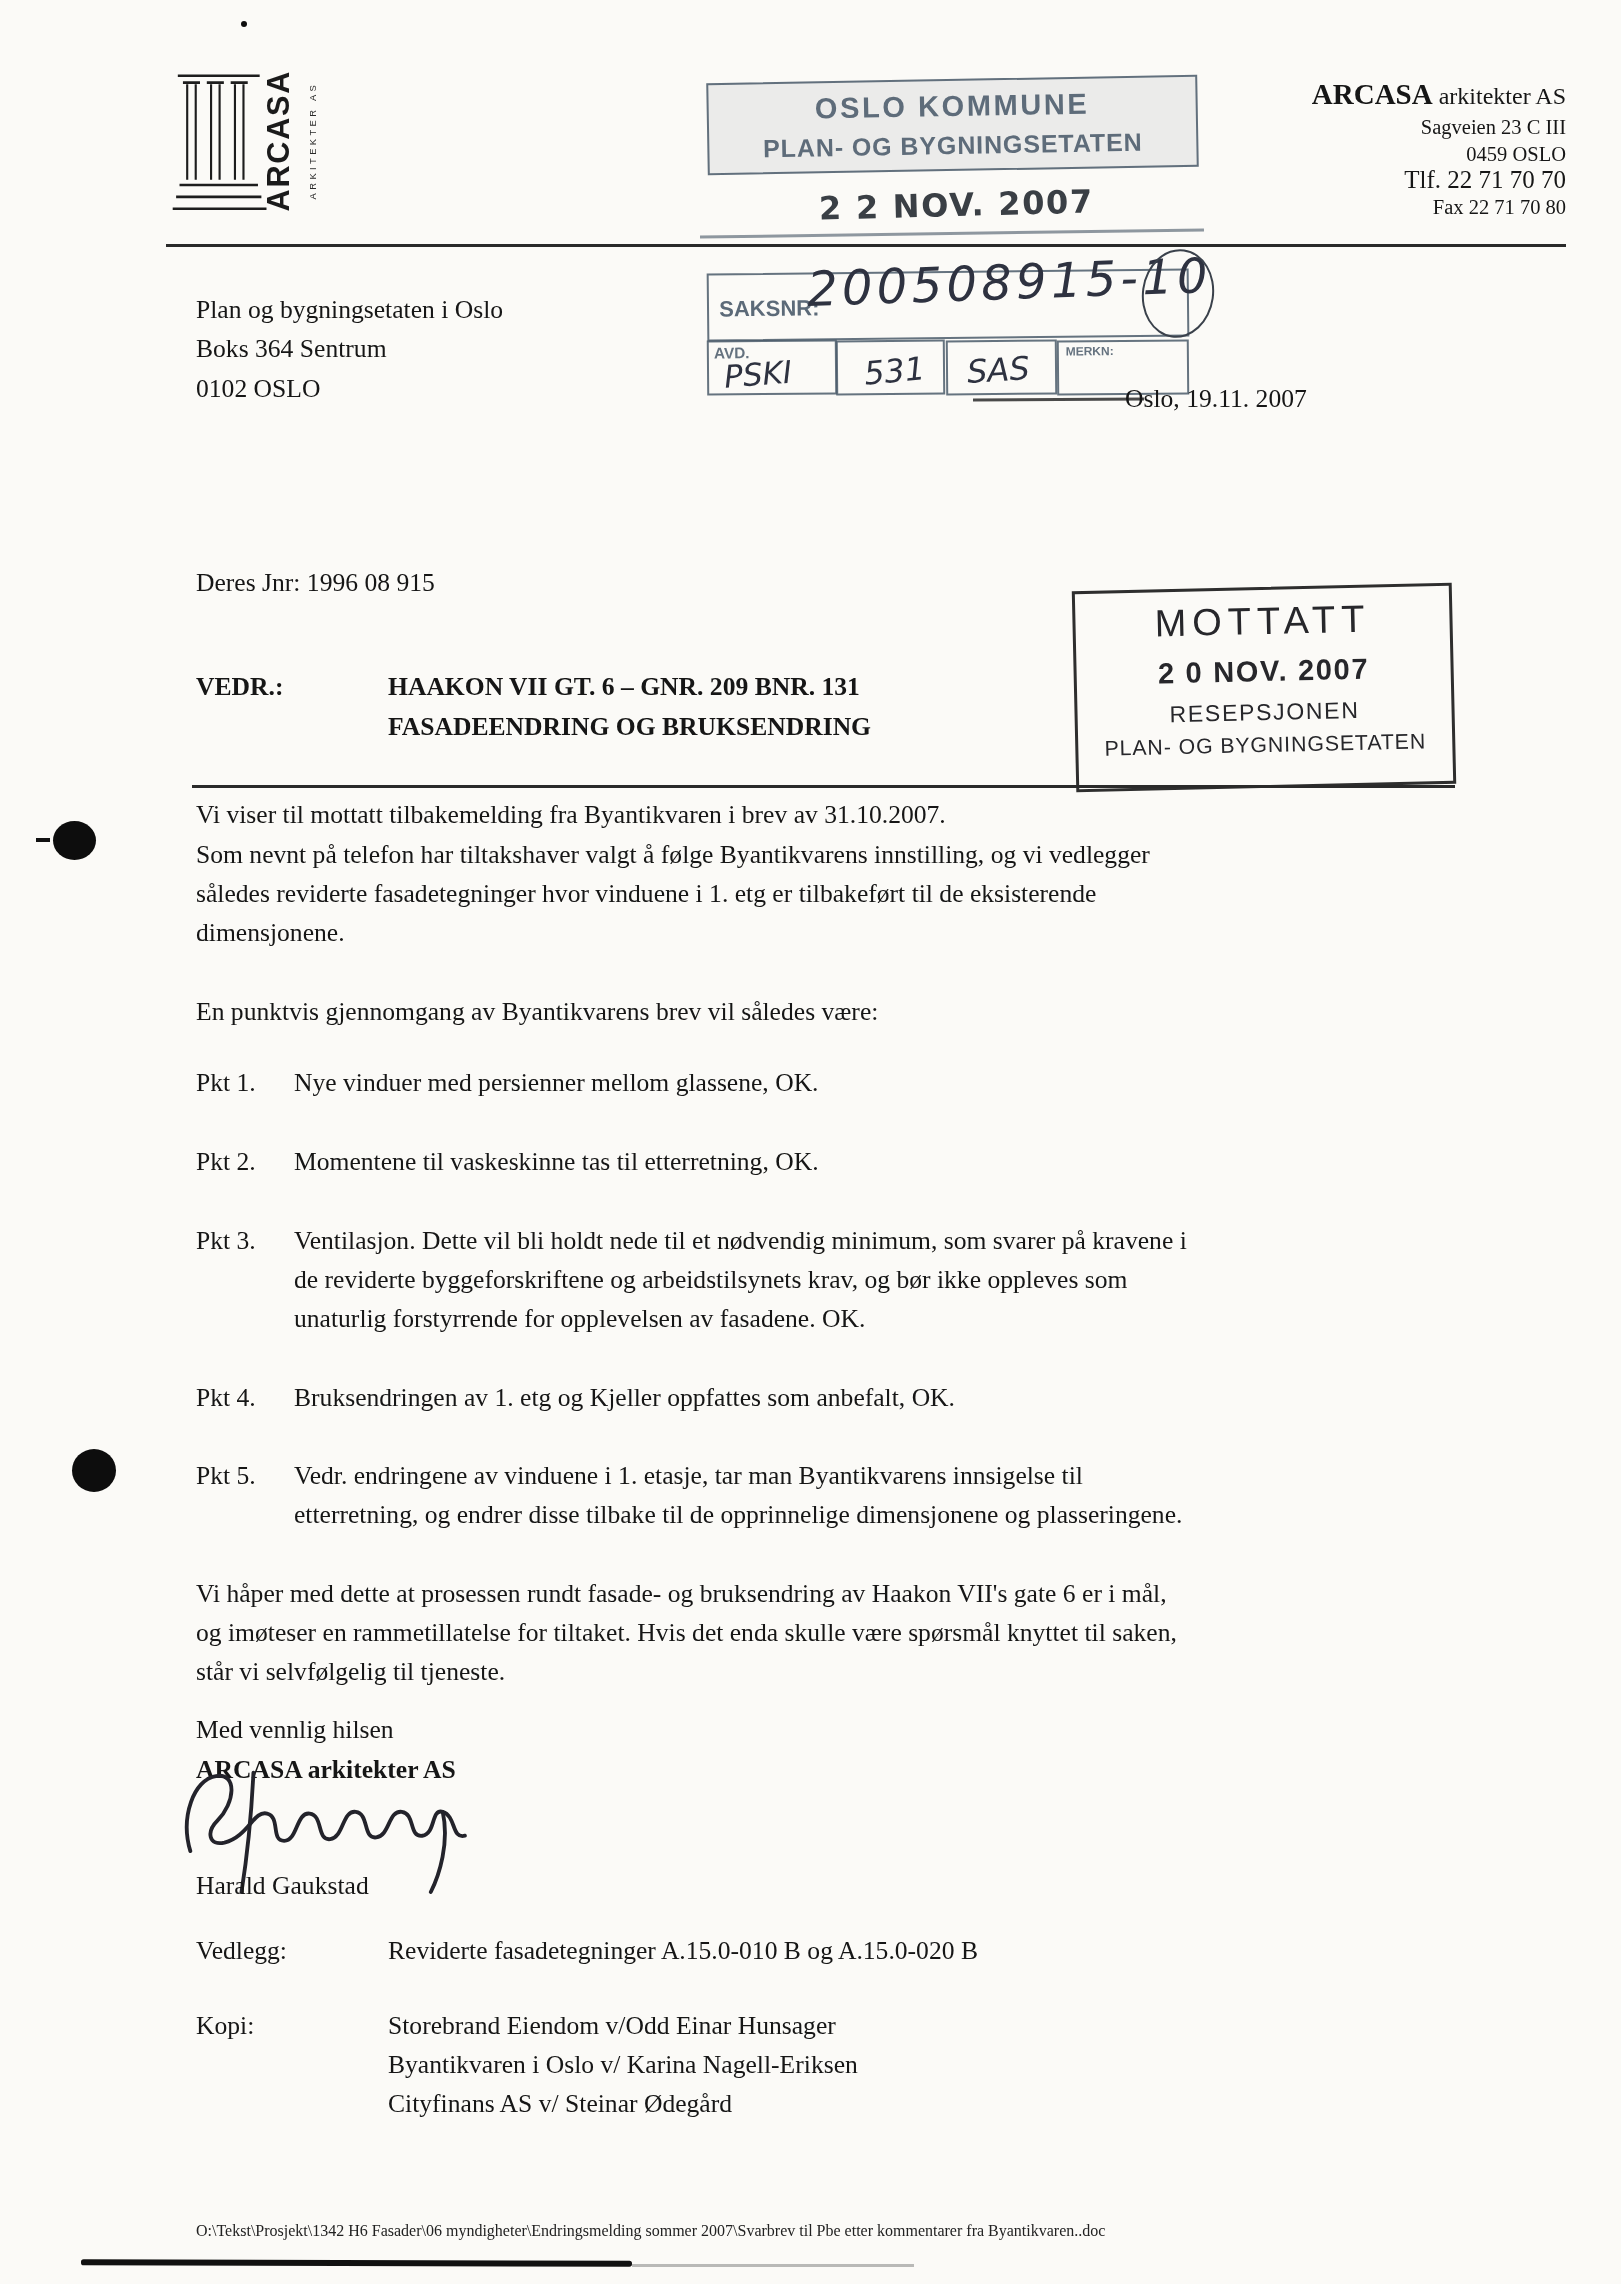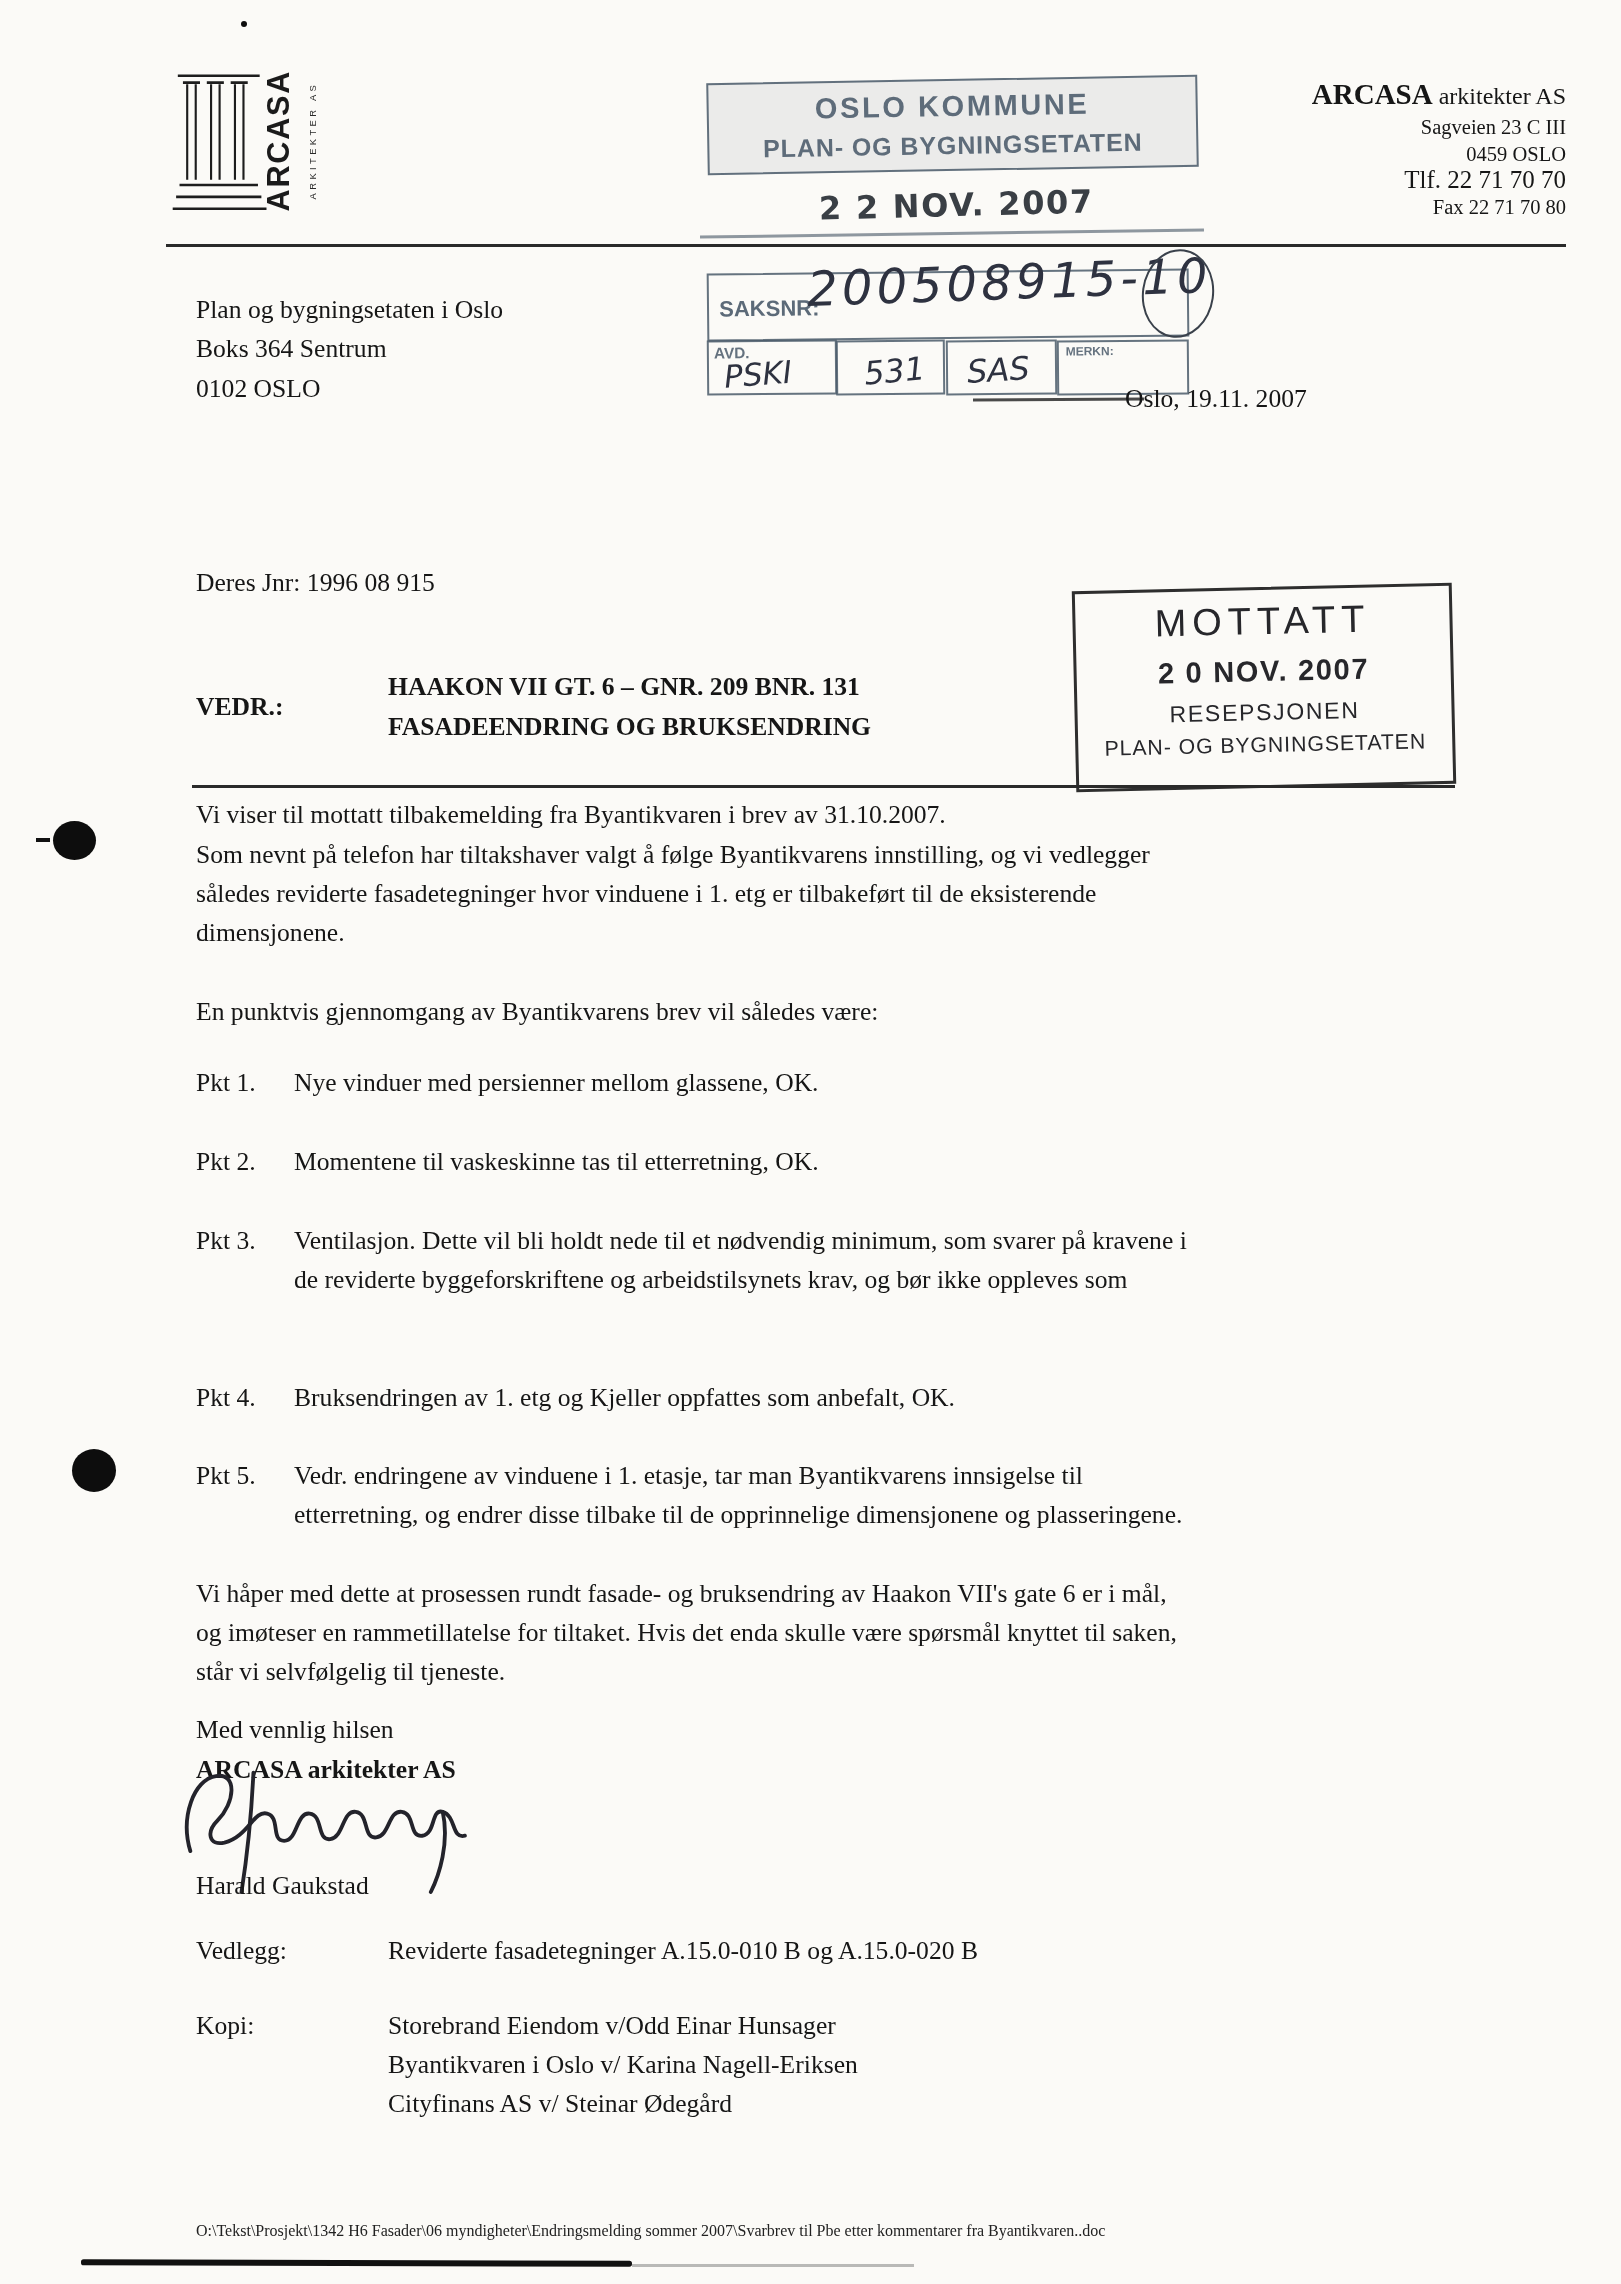--- a/index.html
+++ b/index.html
@@ -80,21 +80,21 @@
   <div class="t" style="left:196px;top:329px;">Boks 364 Sentrum</div>
   <div class="t" style="left:196px;top:369px;">0102 OSLO</div>
 
   <div class="rule" style="left:973px;top:398px;width:171px;height:2.6px;background:#4a4a4a;transform:rotate(-0.4deg);"></div>
   <div class="t" style="left:1125px;top:379px;">
     <span>Oslo,</span><span> 19.11. 2007</span>
   </div>
 
   <div class="t" style="left:196px;top:563px;">Deres Jnr: 1996 08 915</div>
 
-  <div class="t b" style="left:196px;top:667px;margin-top:20px;">VEDR.:</div>
+  <div class="t b" style="left:196px;top:667px;">VEDR.:</div>
   <div class="t b" style="left:388px;top:667px;">HAAKON VII GT. 6 – GNR. 209 BNR. 131</div>
   <div class="t b" style="left:388px;top:707px;">FASADEENDRING OG BRUKSENDRING</div>
 
   <div style="position:absolute;left:1074px;top:587px;width:380px;height:201px;border:3.4px solid #2e2e2e;box-sizing:border-box;transform:rotate(-1.3deg);">
     <div class="mott-line" style="top:10.2px;font-size:38px;letter-spacing:6px;font-weight:500;">MOTTATT</div>
     <div class="mott-line" style="top:65px;font-size:29px;font-weight:bold;letter-spacing:1.7px;">2 0 NOV. 2007</div>
     <div class="mott-line" style="top:109px;font-size:23px;letter-spacing:1.7px;">RESEPSJONEN</div>
     <div class="mott-line" style="top:143px;font-size:21.3px;letter-spacing:0.9px;">PLAN- OG BYGNINGSETATEN</div>
   </div>
 
@@ -109,20 +109,21 @@
 
   <div class="t" style="left:196px;top:1063px;">Pkt 1.</div>
   <div class="t" style="left:294px;top:1063px;">Nye vinduer med persienner mellom glassene, OK.</div>
 
   <div class="t" style="left:196px;top:1142px;">Pkt 2.</div>
   <div class="t" style="left:294px;top:1142px;">Momentene til vaskeskinne tas til etterretning, OK.</div>
 
   <div class="t" style="left:196px;top:1221px;">Pkt 3.</div>
   <div class="t" style="left:294px;top:1221px;">Ventilasjon. Dette vil bli holdt nede til et nødvendig minimum, som svarer på kravene i</div>
   <div class="t" style="left:294px;top:1260px;">de reviderte byggeforskriftene og arbeidstilsynets krav, og bør ikke oppleves som</div>
+  <div class="t" style="left:294px;top:1299px;">unaturlig forstyrrende for opplevelsen av fasadene. OK.</div>
 
   <div class="t" style="left:196px;top:1378px;">Pkt 4.</div>
   <div class="t" style="left:294px;top:1378px;">Bruksendringen av 1. etg og Kjeller oppfattes som anbefalt, OK.</div>
 
   <div class="t" style="left:196px;top:1456px;">Pkt 5.</div>
   <div class="t" style="left:294px;top:1456px;">Vedr. endringene av vinduene i 1. etasje, tar man Byantikvarens innsigelse til</div>
   <div class="t" style="left:294px;top:1495px;">etterretning, og endrer disse tilbake til de opprinnelige dimensjonene og plasseringene.</div>
 
   <div class="t" style="left:196px;top:1574px;">Vi håper med dette at prosessen rundt fasade- og bruksendring av Haakon VII's gate 6 er i mål,</div>
   <div class="t" style="left:196px;top:1613px;">og imøteser en rammetillatelse for tiltaket. Hvis det enda skulle være spørsmål knyttet til saken,</div>

